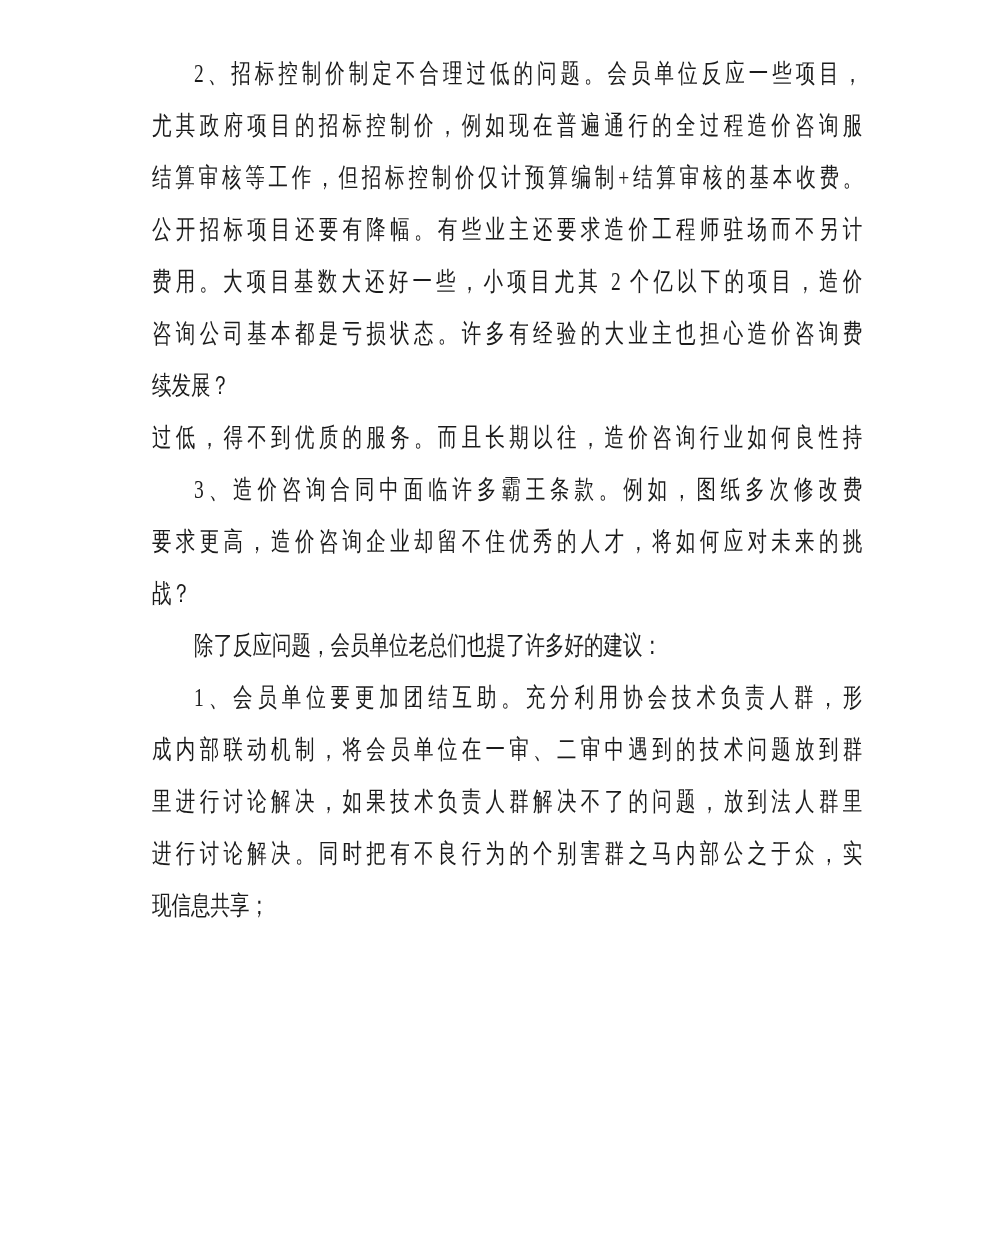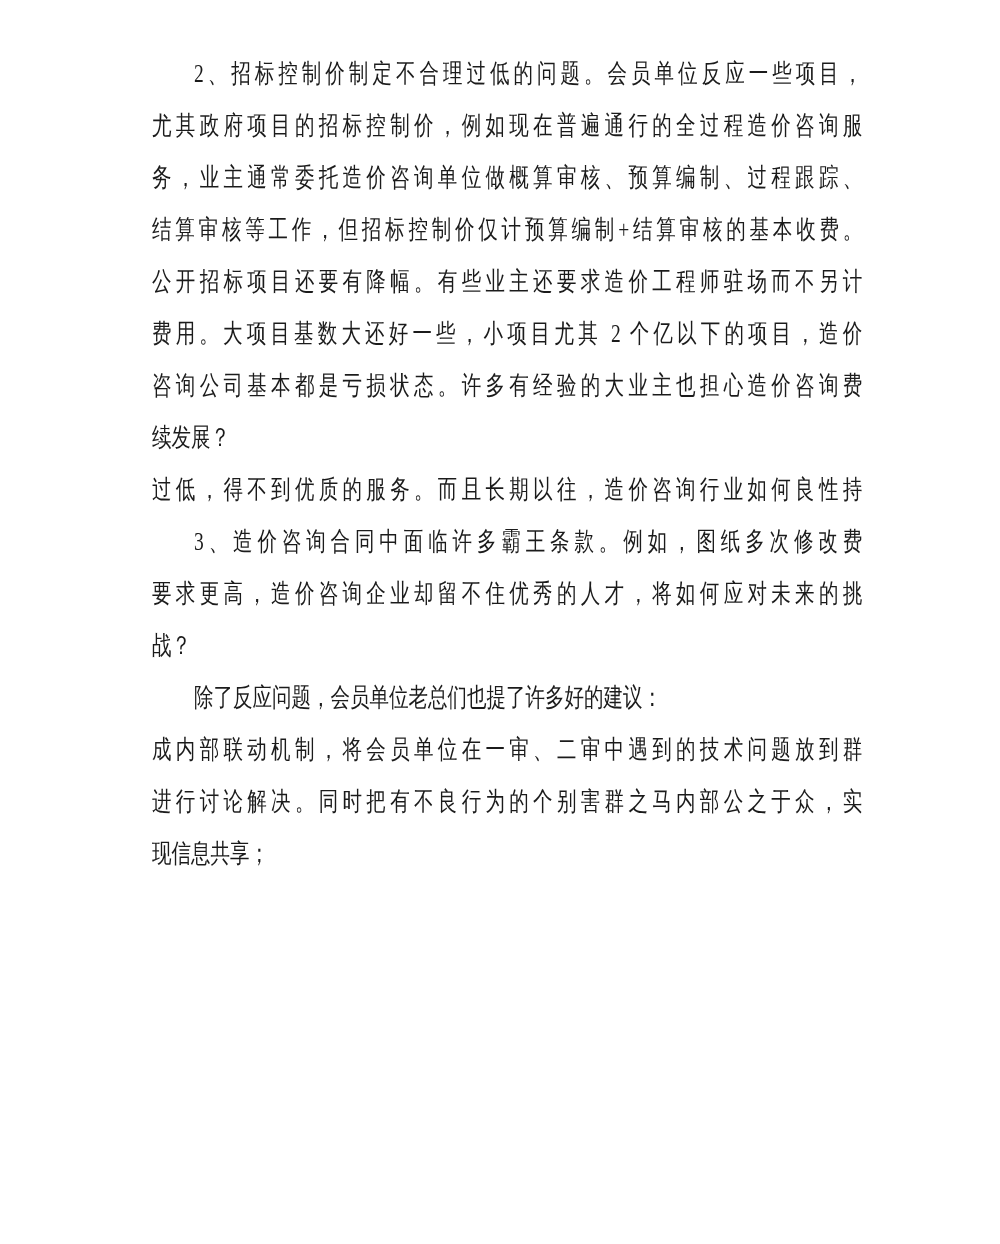--- a/index.html
+++ b/index.html
@@ -58,23 +58,20 @@
 
 <div class="page">
   <div class="textblock">
       <div class="line indent">
     <span class="in">2、招标控制价制定不合理过低的问题。会员单位反应一些项目，</span>
   </div>
       <div class="line">
     <span class="in">尤其政府项目的招标控制价，例如现在普遍通行的全过程造价咨询服</span>
   </div>
       <div class="line">
-    <span class="in">务，业主通常委托造价咨询单位做概算审核、预算编制、过程跟踪、</span>
-  </div>
-      <div class="line">
     <span class="in">结算审核等工作，但招标控制价仅计预算编制+结算审核的基本收费。</span>
   </div>
       <div class="line">
     <span class="in">公开招标项目还要有降幅。有些业主还要求造价工程师驻场而不另计</span>
   </div>
       <div class="line">
     <span class="in">费用。大项目基数大还好一些，小项目尤其 2 个亿以下的项目，造价</span>
   </div>
       <div class="line">
     <span class="in">咨询公司基本都是亏损状态。许多有经验的大业主也担心造价咨询费</span>
@@ -90,22 +87,28 @@
   </div>
       <div class="line">
     <span class="in">要求更高，造价咨询企业却留不住优秀的人才，将如何应对未来的挑</span>
   </div>
       <div class="line short">
     <span class="in">战？</span>
   </div>
       <div class="line indent short">
     <span class="in">除了反应问题，会员单位老总们也提了许多好的建议：</span>
   </div>
+      <div class="line indent">
+    <span class="in">1、会员单位要更加团结互助。充分利用协会技术负责人群，形</span>
+  </div>
       <div class="line">
     <span class="in">成内部联动机制，将会员单位在一审、二审中遇到的技术问题放到群</span>
+  </div>
+      <div class="line">
+    <span class="in">里进行讨论解决，如果技术负责人群解决不了的问题，放到法人群里</span>
   </div>
       <div class="line">
     <span class="in">进行讨论解决。同时把有不良行为的个别害群之马内部公之于众，实</span>
   </div>
       <div class="line short">
     <span class="in">现信息共享；</span>
   </div>
     </div>
 </div>
 

